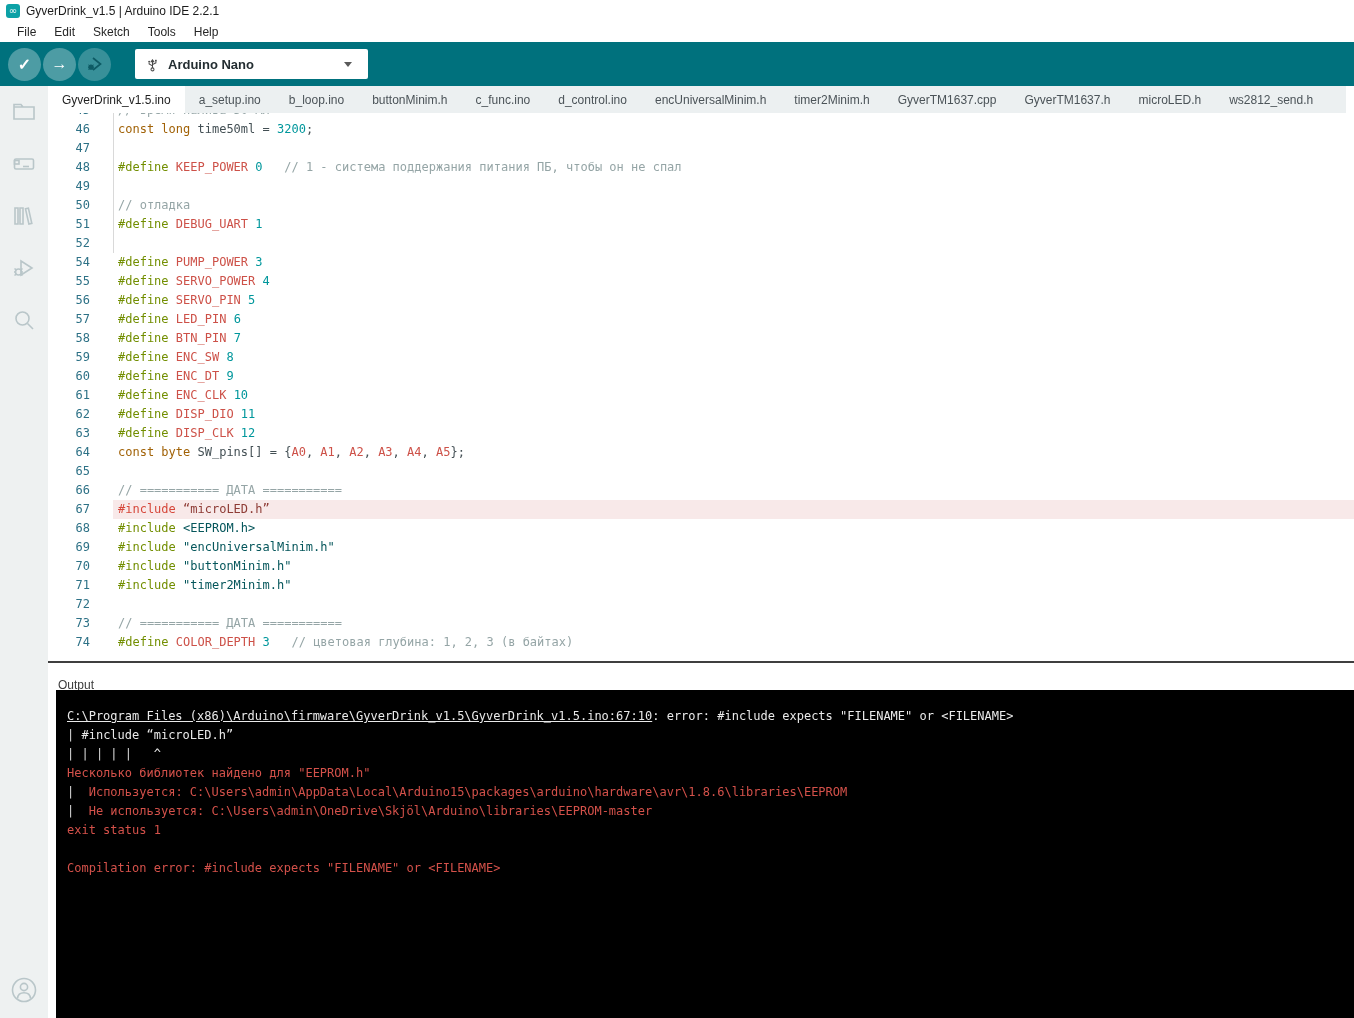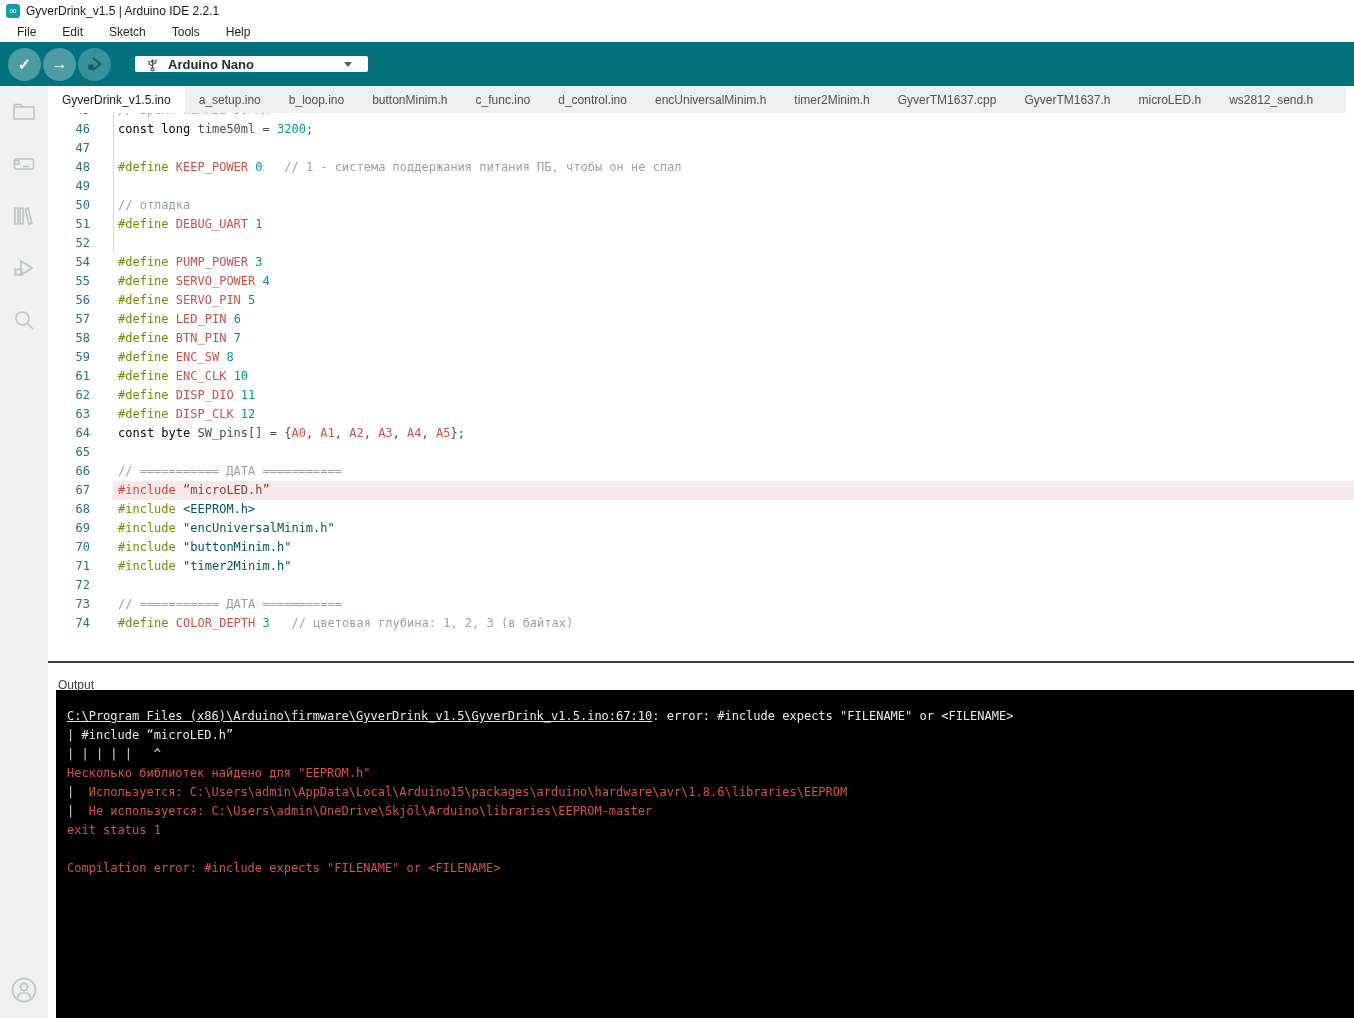--- a/index.html
+++ b/index.html
@@ -10,30 +10,30 @@
   }
   
   .titlebar { position:absolute; left:0; top:0; width:100%; height:22px;
     display:flex; align-items:center; padding-left:6px; background:#fff; }
   .app-icon { width:14px; height:14px; border-radius:3px; background:#0ca1a6;
     color:#fff; font-size:10px; line-height:14px; text-align:center; margin-right:6px;
     font-family:"DejaVu Sans", sans-serif; }
   .title-text { font-size:12px; color:#1b1b1b; }
   
   .menubar { position:absolute; left:0; top:22px; width:100%; height:20px;
-    display:flex; align-items:center; padding-left:8px; gap:8px; background:#fff; }
+    display:flex; align-items:center; padding-left:8px; gap:0; background:#fff; }
   .menu-item { font-size:12px; color:#262626; padding:2px 9px; cursor:default; }
   
   .toolbar { position:absolute; left:0; top:42px; width:100%; height:44px;
     background:#00717d; display:flex; align-items:center; padding-left:8px; }
   .tb-btn { width:33px; height:33px; border-radius:50%; background:rgba(255,255,255,.30);
     border:none; margin-right:2px; display:flex; align-items:center; justify-content:center;
     color:#fff; font-size:16px; font-weight:bold; cursor:pointer; }
   .tb-btn.disabled { background:rgba(255,255,255,.22); color:#0d5a64; }
-  .board-select { margin-left:22px; width:233px; height:16px; background:#fff;
+  .board-select { margin-left:22px; width:233px; height:30px; background:#fff;
     border-radius:2px; display:flex; align-items:center; padding:0 10px; cursor:pointer; }
   .board-label { font-size:13px; font-weight:bold; color:#232d31; margin-left:8px; flex:1; }
   .caret-down { width:0; height:0; border-left:4px solid transparent;
     border-right:4px solid transparent; border-top:5px solid #5a5a5a; margin-right:6px; }
   
   .tabbar { position:absolute; left:48px; top:86px; right:8px; height:27px;
     background:#ecf0f1; display:flex; align-items:stretch; overflow:hidden; }
   .tab { font-size:12px; color:#4b5358; display:flex; align-items:center;
     padding:0 14px; white-space:nowrap; cursor:pointer; }
   .tab.active { background:#fff; color:#1f1f1f; }
@@ -48,21 +48,21 @@
   
   .editor { position:absolute; left:48px; top:113px; right:0; height:674px;
     background:#fff; overflow:hidden;
     font-family:"DejaVu Sans Mono", monospace; font-size:12px; }
   .code-scroll { position:relative; margin-top:-12px; }
   .code-row { display:flex; height:19px; line-height:19px; white-space:pre; }
   .code-row.hl .code-text { background:#f8e9e9; }
   .gutter-cell { width:65px; flex:0 0 65px; text-align:right; padding-right:23px;
     color:#2d7186; }
   .code-text { flex:1; padding-left:5px; color:#434f54; }
-  .kw  { color:#000000; }
+  .kw  { color:#a16207; }
   .num { color:#00979c; }
   .pre { color:#728e00; }
   .mac { color:#cd5148; }
   .cmt { color:#95a5a6; }
   .str { color:#05565b; }
   .pl  { color:#434f54; }
   .epre { color:#d6473a; }
   .estr { color:#8e3b35; }
   .indent-guide { position:absolute; left:65px; top:0; width:1px; height:140px;
     background:#d9d9d9; }
@@ -189,20 +189,21 @@
         <div class="code-row"><div class="gutter-cell">49</div><div class="code-text"></div></div>
         <div class="code-row"><div class="gutter-cell">50</div><div class="code-text"><span class="cmt">// отладка</span></div></div>
         <div class="code-row"><div class="gutter-cell">51</div><div class="code-text"><span class="pre">#define</span><span class="pl"> </span><span class="mac">DEBUG_UART</span><span class="pl"> </span><span class="num">1</span></div></div>
         <div class="code-row"><div class="gutter-cell">52</div><div class="code-text"></div></div>
         <div class="code-row"><div class="gutter-cell">54</div><div class="code-text"><span class="pre">#define</span><span class="pl"> </span><span class="mac">PUMP_POWER</span><span class="pl"> </span><span class="num">3</span></div></div>
         <div class="code-row"><div class="gutter-cell">55</div><div class="code-text"><span class="pre">#define</span><span class="pl"> </span><span class="mac">SERVO_POWER</span><span class="pl"> </span><span class="num">4</span></div></div>
         <div class="code-row"><div class="gutter-cell">56</div><div class="code-text"><span class="pre">#define</span><span class="pl"> </span><span class="mac">SERVO_PIN</span><span class="pl"> </span><span class="num">5</span></div></div>
         <div class="code-row"><div class="gutter-cell">57</div><div class="code-text"><span class="pre">#define</span><span class="pl"> </span><span class="mac">LED_PIN</span><span class="pl"> </span><span class="num">6</span></div></div>
         <div class="code-row"><div class="gutter-cell">58</div><div class="code-text"><span class="pre">#define</span><span class="pl"> </span><span class="mac">BTN_PIN</span><span class="pl"> </span><span class="num">7</span></div></div>
         <div class="code-row"><div class="gutter-cell">59</div><div class="code-text"><span class="pre">#define</span><span class="pl"> </span><span class="mac">ENC_SW</span><span class="pl"> </span><span class="num">8</span></div></div>
+        <div class="code-row"><div class="gutter-cell">60</div><div class="code-text"><span class="pre">#define</span><span class="pl"> </span><span class="mac">ENC_DT</span><span class="pl"> </span><span class="num">9</span></div></div>
         <div class="code-row"><div class="gutter-cell">61</div><div class="code-text"><span class="pre">#define</span><span class="pl"> </span><span class="mac">ENC_CLK</span><span class="pl"> </span><span class="num">10</span></div></div>
         <div class="code-row"><div class="gutter-cell">62</div><div class="code-text"><span class="pre">#define</span><span class="pl"> </span><span class="mac">DISP_DIO</span><span class="pl"> </span><span class="num">11</span></div></div>
         <div class="code-row"><div class="gutter-cell">63</div><div class="code-text"><span class="pre">#define</span><span class="pl"> </span><span class="mac">DISP_CLK</span><span class="pl"> </span><span class="num">12</span></div></div>
         <div class="code-row"><div class="gutter-cell">64</div><div class="code-text"><span class="kw">const</span><span class="pl"> </span><span class="kw">byte</span><span class="pl"> SW_pins[] = {</span><span class="mac">A0</span><span class="pl">, </span><span class="mac">A1</span><span class="pl">, </span><span class="mac">A2</span><span class="pl">, </span><span class="mac">A3</span><span class="pl">, </span><span class="mac">A4</span><span class="pl">, </span><span class="mac">A5</span><span class="pl">};</span></div></div>
         <div class="code-row"><div class="gutter-cell">65</div><div class="code-text"></div></div>
         <div class="code-row"><div class="gutter-cell">66</div><div class="code-text"><span class="cmt">// =========== ДАТА ===========</span></div></div>
         <div class="code-row hl"><div class="gutter-cell">67</div><div class="code-text"><span class="epre">#include</span><span class="pl"> </span><span class="estr">“microLED.h”</span></div></div>
         <div class="code-row"><div class="gutter-cell">68</div><div class="code-text"><span class="pre">#include</span><span class="pl"> </span><span class="str">&lt;EEPROM.h&gt;</span></div></div>
         <div class="code-row"><div class="gutter-cell">69</div><div class="code-text"><span class="pre">#include</span><span class="pl"> </span><span class="str">"encUniversalMinim.h"</span></div></div>
         <div class="code-row"><div class="gutter-cell">70</div><div class="code-text"><span class="pre">#include</span><span class="pl"> </span><span class="str">"buttonMinim.h"</span></div></div>

